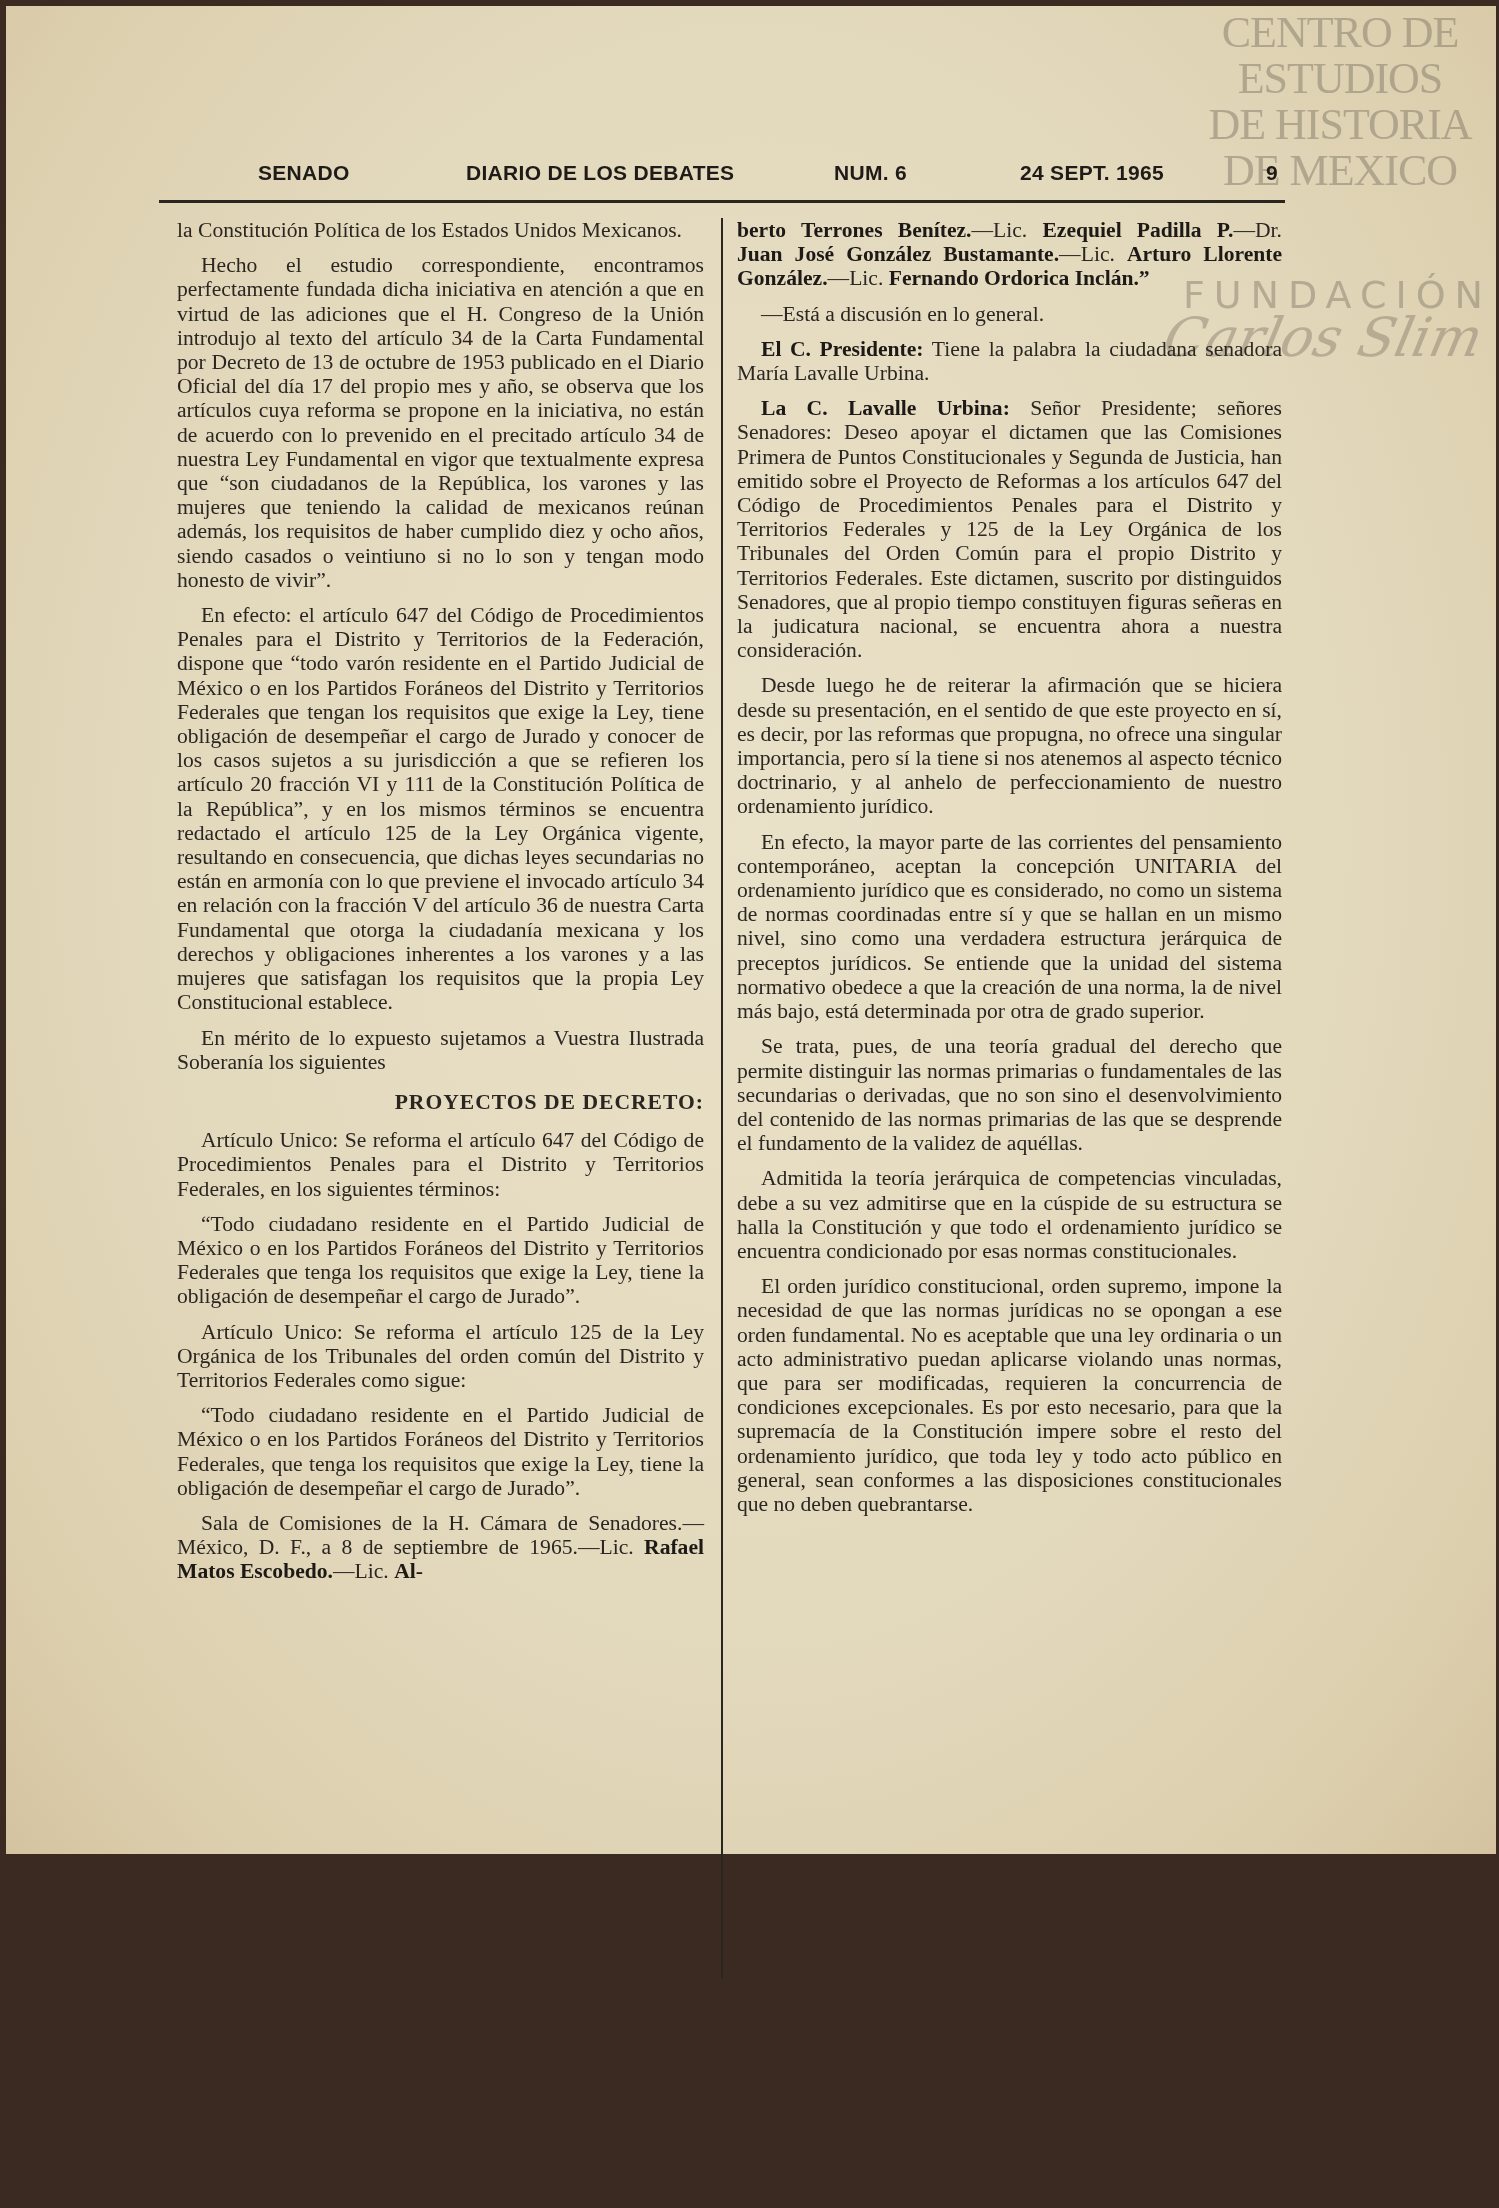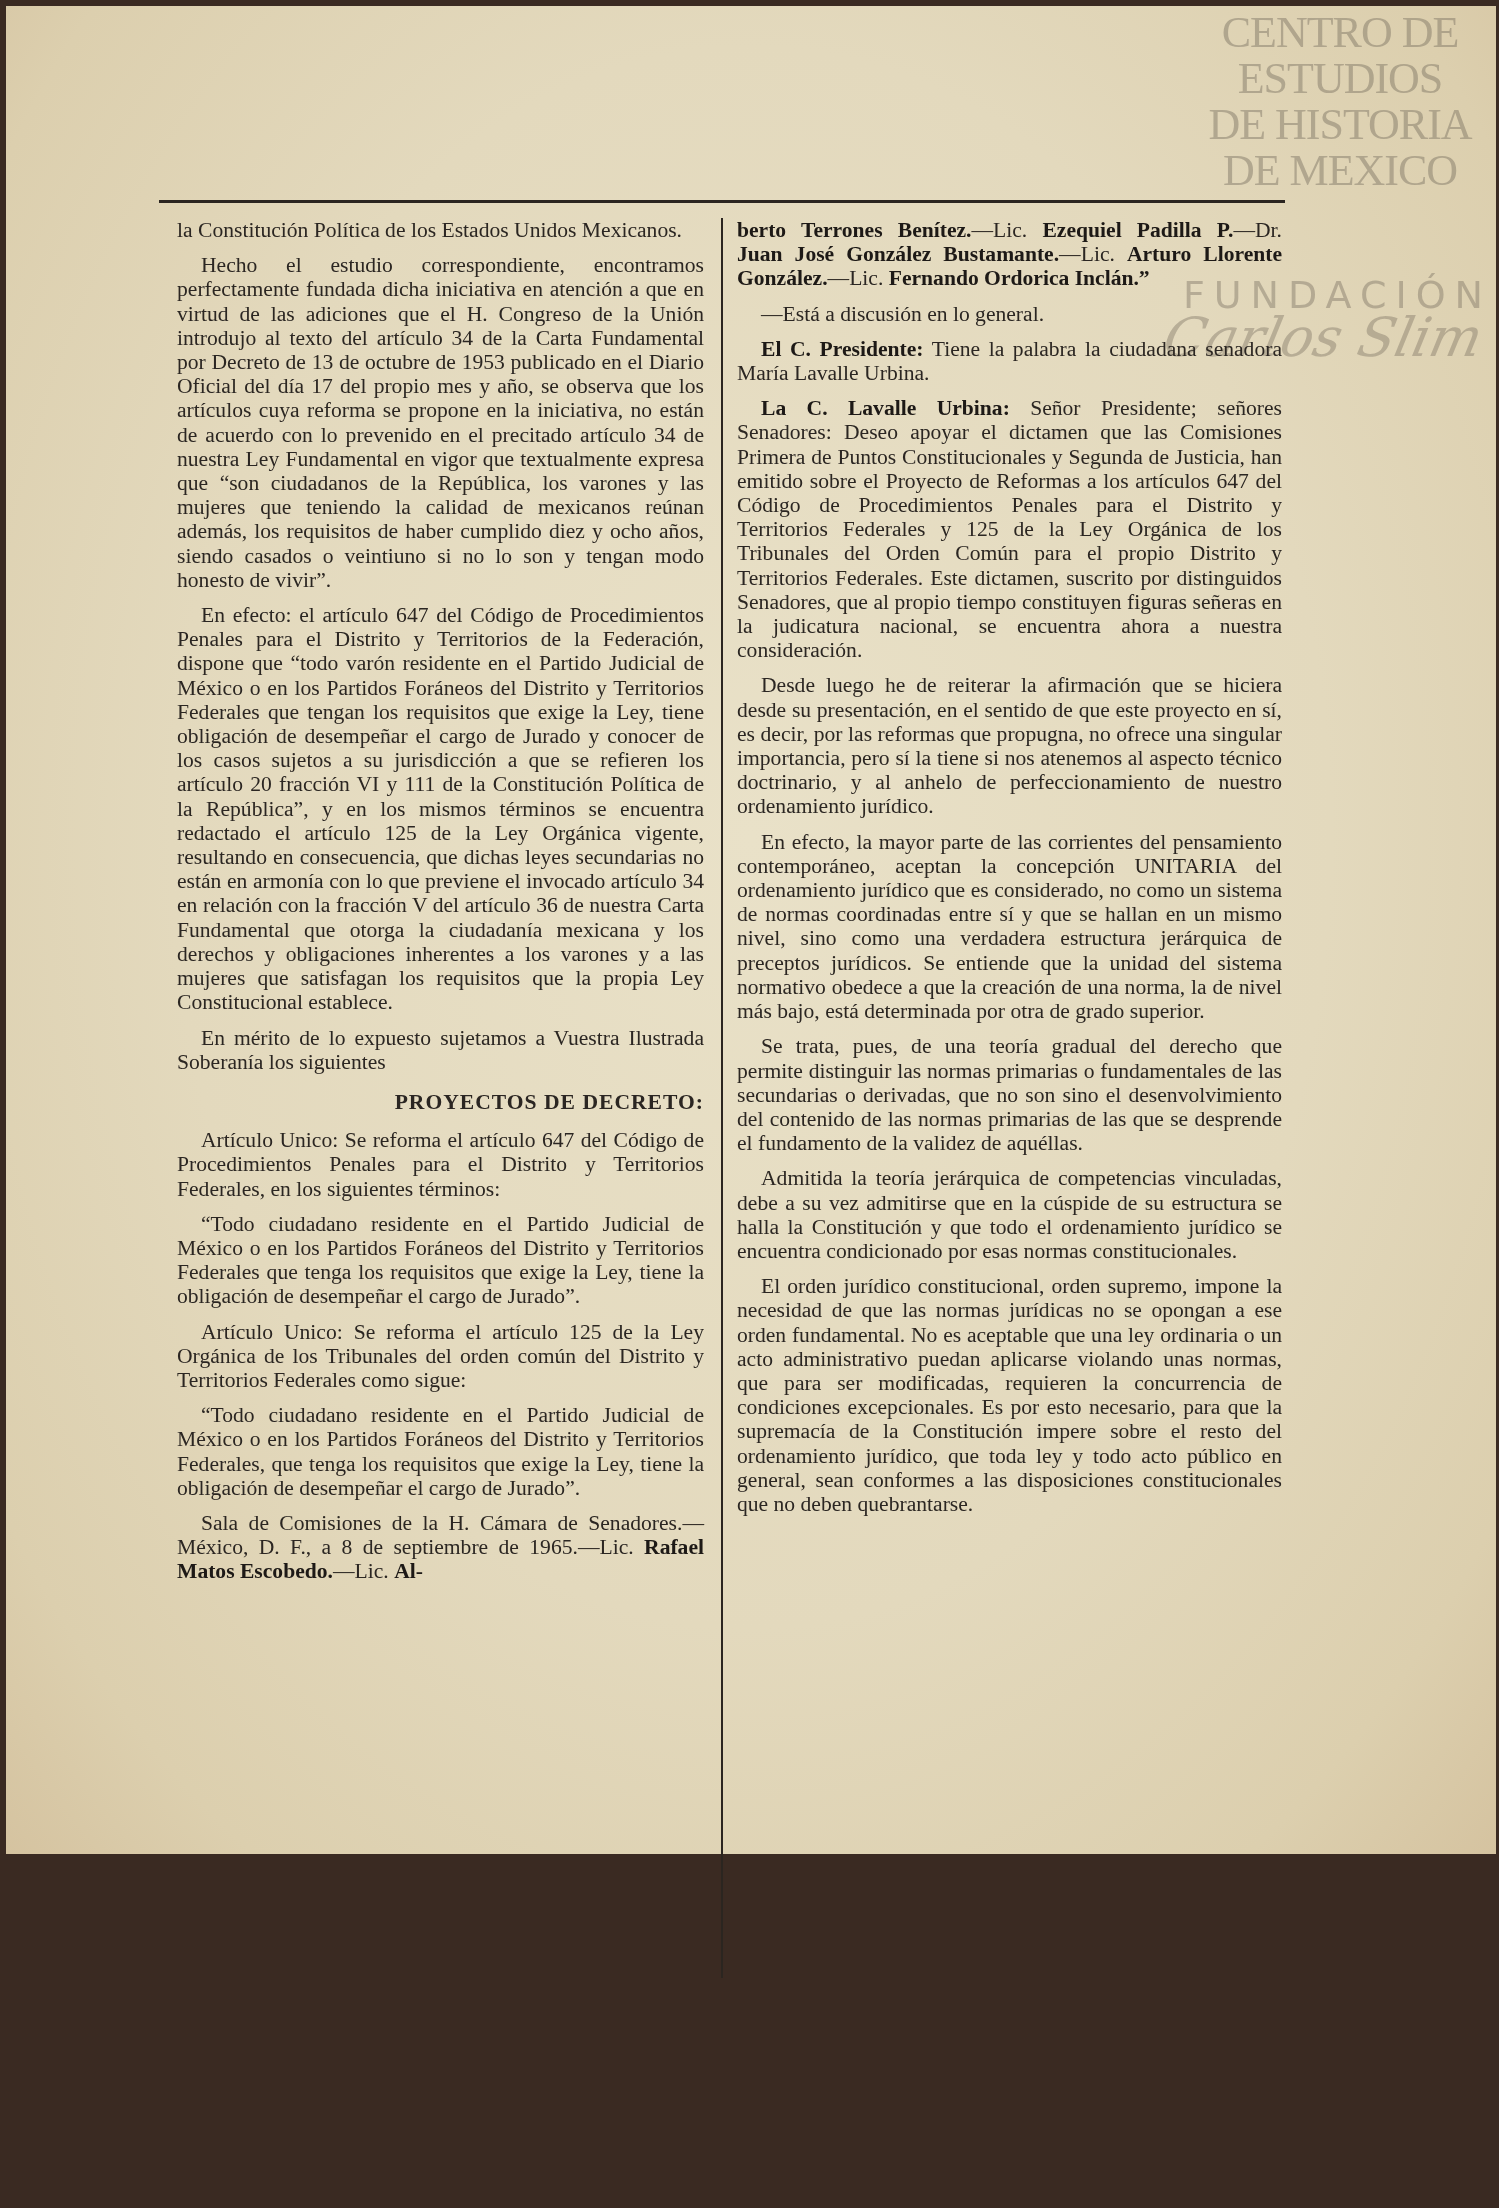--- a/index.html
+++ b/index.html
@@ -62,20 +62,27 @@
 
   <div class="watermark">
     <span class="wm-line">CENTRO DE</span>
     <span class="wm-line">ESTUDIOS</span>
     <span class="wm-line">DE HISTORIA</span>
     <span class="wm-line">DE MEXICO</span>
   </div>
   <div class="wm-fundacion">FUNDACIÓN</div>
   <div class="wm-signature">Carlos Slim</div>
 
+  <div class="running-head">
+    <span style="left:82px">SENADO</span>
+    <span style="left:290px">DIARIO DE LOS DEBATES</span>
+    <span style="left:658px">NUM. 6</span>
+    <span style="left:844px">24 SEPT. 1965</span>
+    <span style="left:1090px">9</span>
+  </div>
   <div class="rule-top"></div>
 
   <div class="col col-left">
     <p class="noindent">la Constitución Política de los Estados Unidos Mexicanos.</p>
     <p>Hecho el estudio correspondiente, encontramos perfectamente fundada dicha iniciativa en atención a que en virtud de las adiciones que el H. Congreso de la Unión introdujo al texto del artículo 34 de la Carta Fundamental por Decreto de 13 de octubre de 1953 publicado en el Diario Oficial del día 17 del propio mes y año, se observa que los artículos cuya reforma se propone en la iniciativa, no están de acuerdo con lo prevenido en el precitado artículo 34 de nuestra Ley Fundamental en vigor que textualmente expresa que “son ciudadanos de la República, los varones y las mujeres que teniendo la calidad de mexicanos reúnan además, los requisitos de haber cumplido diez y ocho años, siendo casados o veintiuno si no lo son y tengan modo honesto de vivir”.</p>
     <p>En efecto: el artículo 647 del Código de Procedimientos Penales para el Distrito y Territorios de la Federación, dispone que “todo varón residente en el Partido Judicial de México o en los Partidos Foráneos del Distrito y Territorios Federales que tengan los requisitos que exige la Ley, tiene obligación de desempeñar el cargo de Jurado y conocer de los casos sujetos a su jurisdicción a que se refieren los artículo 20 fracción VI y 111 de la Constitución Política de la República”, y en los mismos términos se encuentra redactado el artículo 125 de la Ley Orgánica vigente, resultando en consecuencia, que dichas leyes secundarias no están en armonía con lo que previene el invocado artículo 34 en relación con la fracción V del artículo 36 de nuestra Carta Fundamental que otorga la ciudadanía mexicana y los derechos y obligaciones inherentes a los varones y a las mujeres que satisfagan los requisitos que la propia Ley Constitucional establece.</p>
     <p>En mérito de lo expuesto sujetamos a Vuestra Ilustrada Soberanía los siguientes</p>
     <p class="heading">PROYECTOS DE DECRETO:</p>
     <p>Artículo Unico: Se reforma el artículo 647 del Código de Procedimientos Penales para el Distrito y Territorios Federales, en los siguientes términos:</p>
     <p>“Todo ciudadano residente en el Partido Judicial de México o en los Partidos Foráneos del Distrito y Territorios Federales que tenga los requisitos que exige la Ley, tiene la obligación de desempeñar el cargo de Jurado”.</p>

